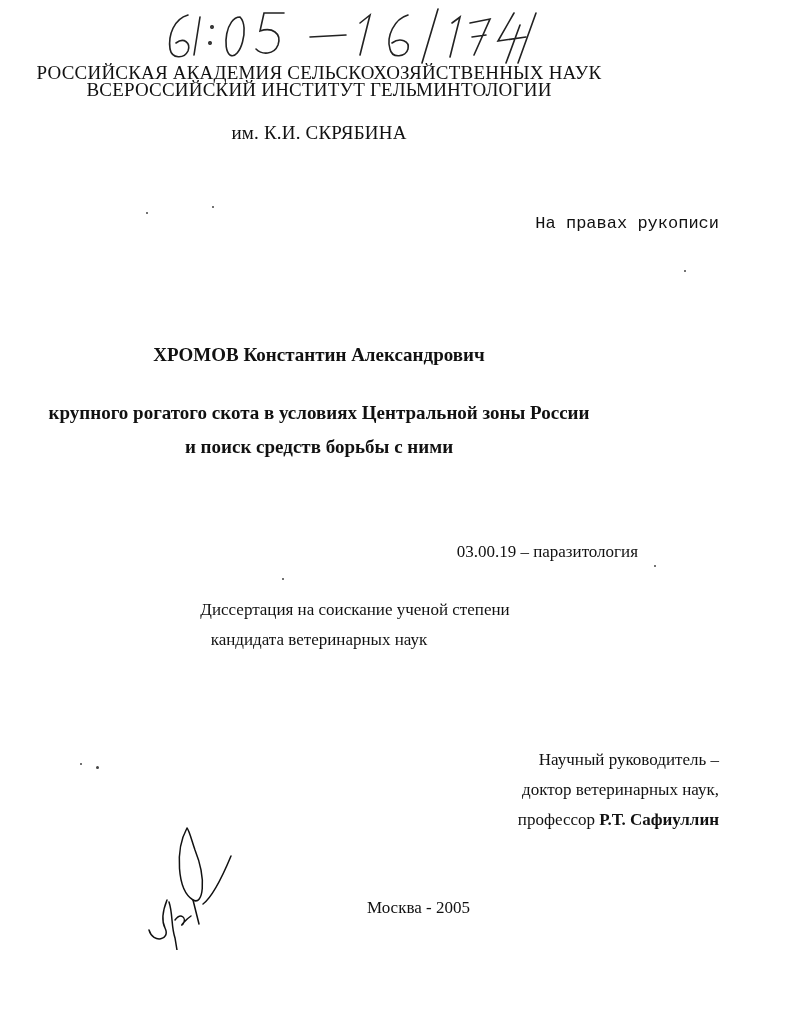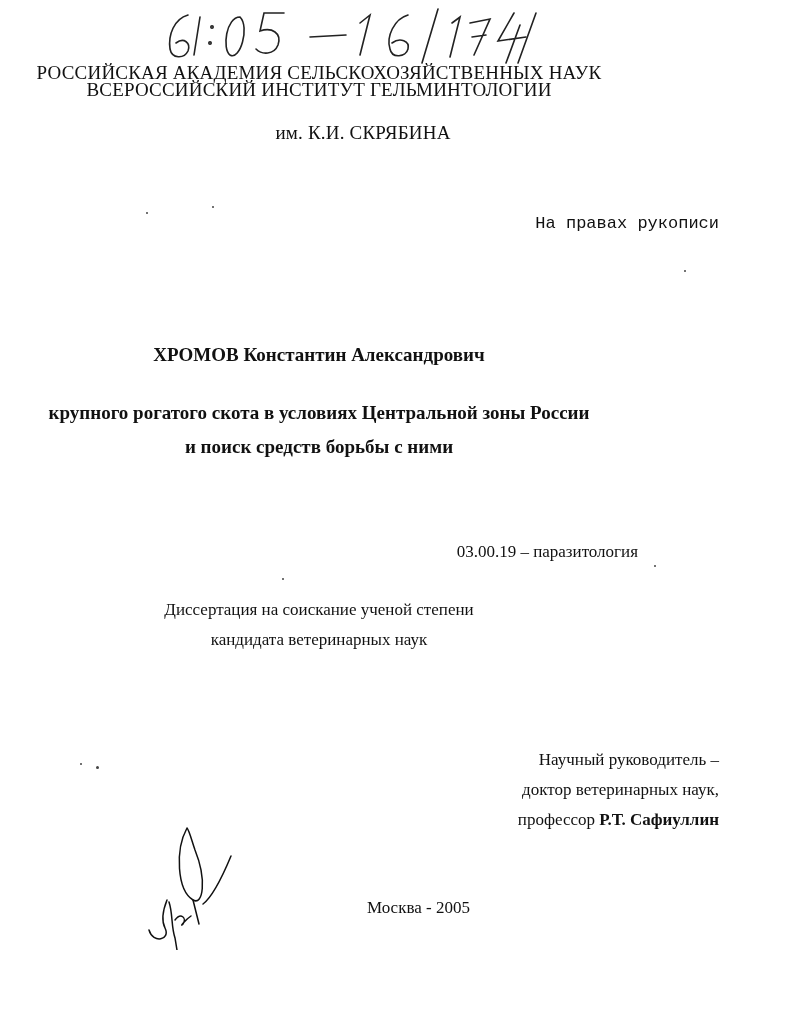--- a/index.html
+++ b/index.html
@@ -47,34 +47,34 @@
 
     <path d="M310 18 L330 14 L314 50 M312 32 L326 30"></path>
 
     <path d="M354 8 L338 36 L366 32 M360 20 L346 58"></path>
     <path d="M376 8 L358 58"></path>
   </g>
 </svg>
 
 <div class="abs center org" style="top:62px;">РОССИЙСКАЯ АКАДЕМИЯ СЕЛЬСКОХОЗЯЙСТВЕННЫХ НАУК</div>
 <div class="abs center org" style="top:79px;">ВСЕРОССИЙСКИЙ ИНСТИТУТ ГЕЛЬМИНТОЛОГИИ</div>
-<div class="abs center org" style="top:122px;margin-left:44px;">им. К.И. СКРЯБИНА</div>
+<div class="abs center org" style="top:122px;">им. К.И. СКРЯБИНА</div>
 
 <div class="abs reg right" style="top:214px;right:76px;font-family:Liberation Mono, monospace;">На правах рукописи</div>
 
 <div class="abs center reg bold" style="top:333px;font-size:19px;">ХРОМОВ Константин Александрович</div>
 
 <div class="abs center title" style="top:396px;">
   <div>крупного рогатого скота в условиях Центральной зоны России</div>
   <div>и поиск средств борьбы с ними</div>
 </div>
 
 <div class="abs center reg" style="top:542px;text-align:right;">03.00.19 – паразитология</div>
 
-<div class="abs center reg" style="top:600px;">Диссертация на соискание ученой степени</div>
+<div class="abs center reg" style="top:600px;padding-left:36px;">Диссертация на соискание ученой степени</div>
 <div class="abs center reg" style="top:630px;">кандидата ветеринарных наук</div>
 
 <div class="abs reg right" style="top:750px;right:76px;">Научный руководитель –</div>
 <div class="abs reg right" style="top:780px;right:76px;">доктор ветеринарных наук,</div>
 <div class="abs reg right" style="top:810px;right:76px;"><span>профессор </span><span class="bold">Р.Т. Сафиуллин</span></div>
 
 <svg class="hand" style="left:145px;top:820px;" width="110" height="130" viewBox="0 0 110 130">
   <g fill="none" stroke="#111" stroke-width="1.5" stroke-linecap="round">
     <path d="M42 8 C30 30 32 70 48 80 C58 86 62 60 50 30 C46 18 44 10 42 8"></path>
     <path d="M48 80 L54 104"></path>

